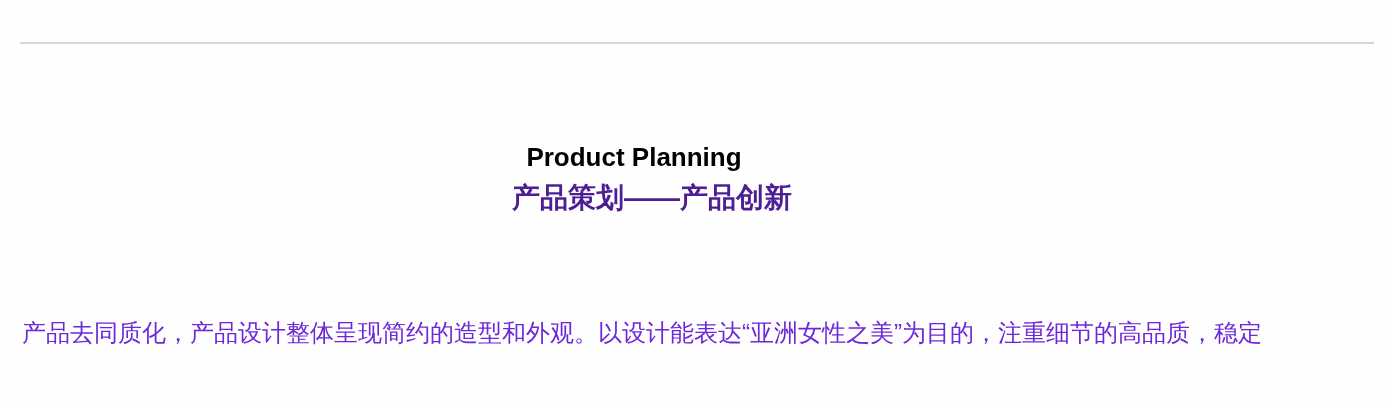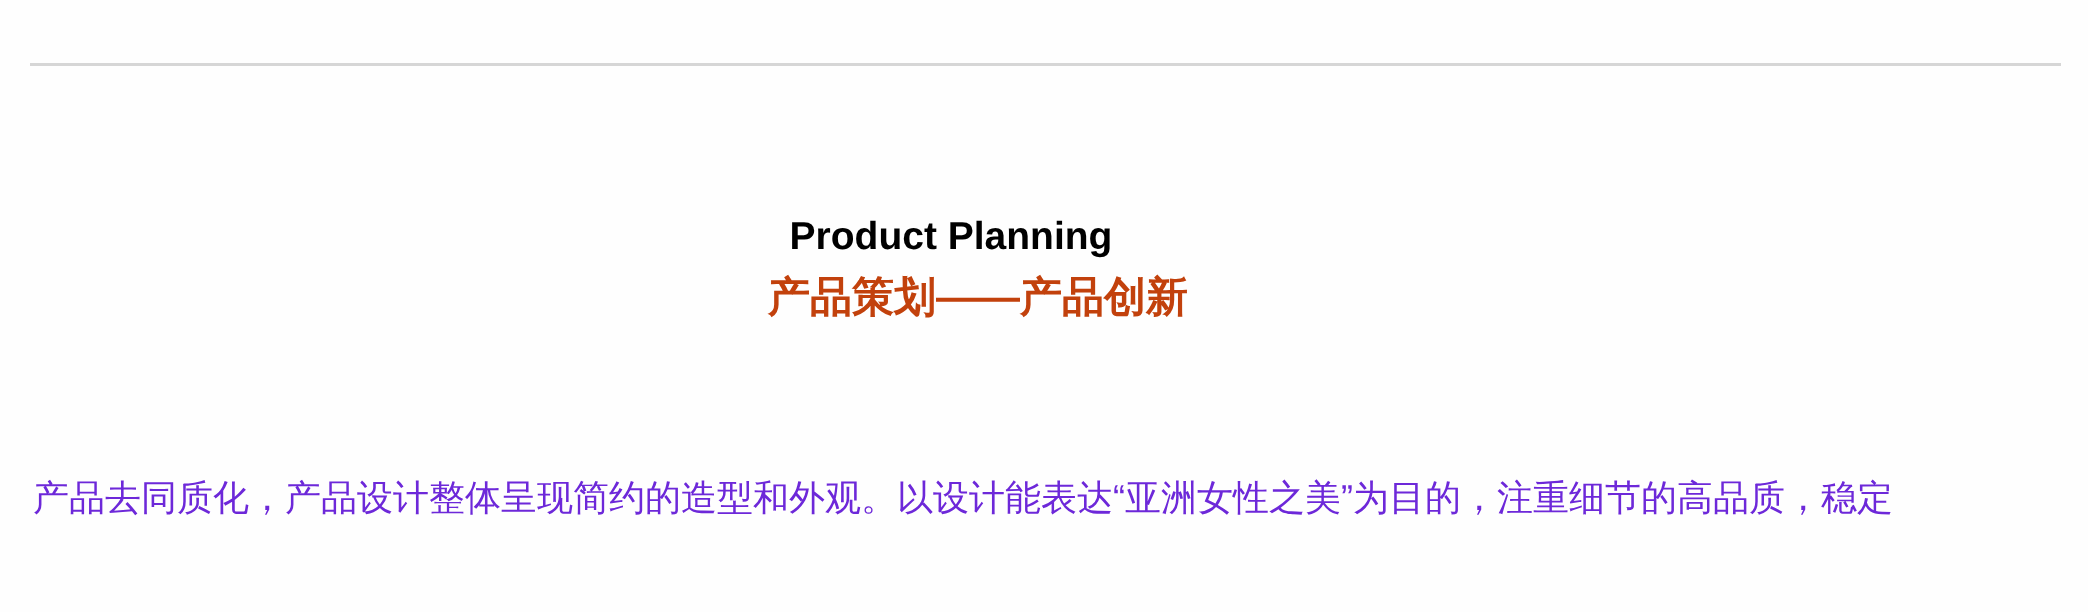--- a/index.html
+++ b/index.html
@@ -33,21 +33,21 @@
     .title-en {
       font-size: 26px;
       font-weight: bold;
       line-height: 34px;
       color: #000;
     }
     .title-cn {
       font-size: 28px;
       font-weight: bold;
       line-height: 40px;
-      color: #c2410c;
+      color: #4c1d95;
       margin-top: 4px;
       padding-left: 36px;
     }
     .body-text {
       position: absolute;
       left: 22px;
       top: 313px;
       width: 1360px;
       font-size: 24px;
       line-height: 40px;

